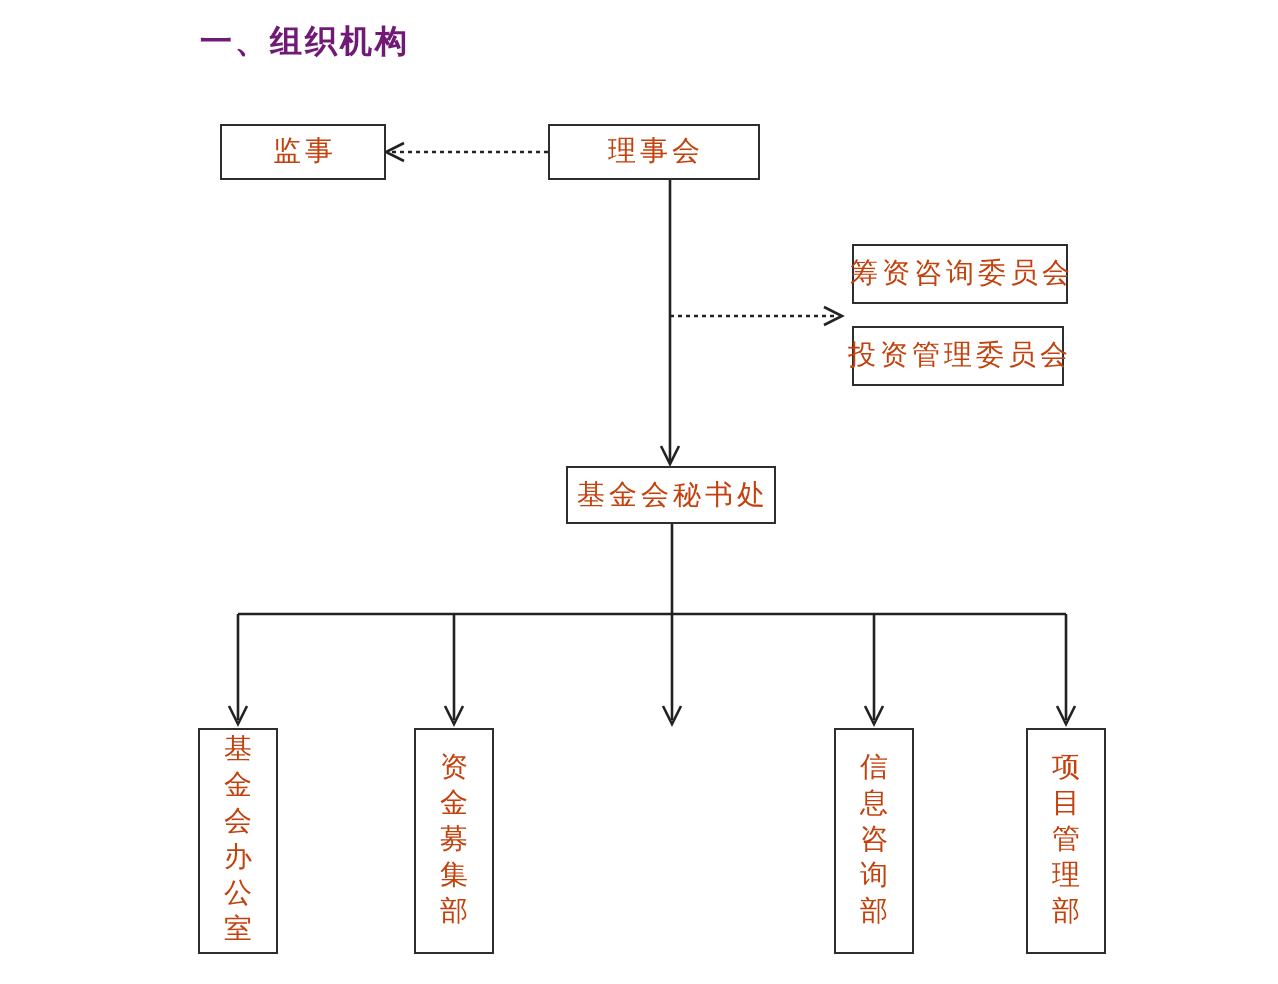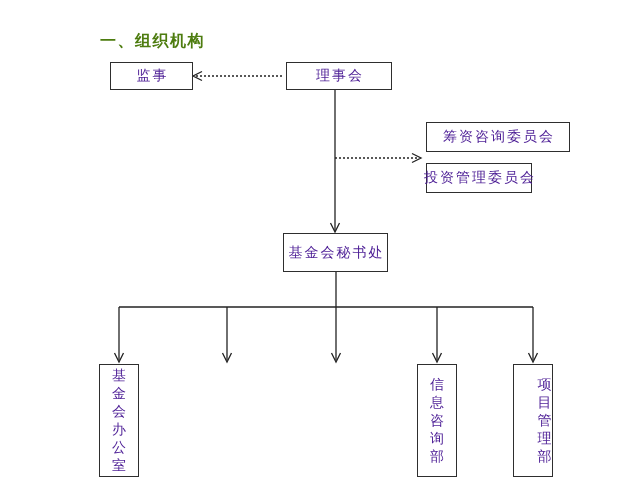--- a/index.html
+++ b/index.html
@@ -13,63 +13,62 @@
     overflow: hidden;
   }
   .title {
     position: absolute;
     left: 100px;
     top: 11px;
     font-family: "Liberation Sans", "DejaVu Sans", sans-serif;
     font-weight: bold;
     font-size: 16px;
     letter-spacing: 1.5px;
-    color: #4d7c0f;
+    color: #701a75;
     white-space: nowrap;
-    margin-top: 20px;
   }
   svg.connectors {
     position: absolute;
     left: 0; top: 0;
     width: 639px; height: 492px;
   }
   .node {
     position: absolute;
     box-sizing: border-box;
     border: 1.5px solid #2e2e2e;
     background: #ffffff;
     display: flex;
     align-items: center;
     justify-content: center;
     font-size: 14px;
-    color: #4c1d95;
+    color: #c2410c;
     letter-spacing: 2px;
     text-indent: 2px;
     white-space: nowrap;
   }
   
   .node.supervisor   { left: 110px; top: 62px;  width: 83px;  height: 28px; }
-  .node.board        { left: 286px; top: 62px;  width: 106px; height: 28px; font-family: Liberation Serif, serif; }
-  .node.committee-1  { left: 426px; top: 122px; width: 144px; height: 30px; }
+  .node.board        { left: 274px; top: 62px;  width: 106px; height: 28px; font-family: Liberation Serif, serif; }
+  .node.committee-1  { left: 426px; top: 122px; width: 108px; height: 30px; }
   .node.committee-2  { left: 426px; top: 163px; width: 106px; height: 30px; }
-  .node.secretariat  { left: 283px; top: 233px; width: 105px; height: 39px; }
+  .node.secretariat  { left: 283px; top: 233px; width: 105px; height: 29px; }
   
   .node.dept {
     top: 364px;
     width: 40px;
     height: 113px;
     letter-spacing: 0;
     text-indent: 0;
     white-space: normal;
   }
   .node.dept-1 { left: 99px;  }
   .node.dept-2 { left: 207px; }
   .node.dept-3 { left: 316px; }
   .node.dept-4 { left: 417px; }
-  .node.dept-5 { left: 513px; justify-content: flex-end; }
+  .node.dept-5 { left: 513px; }
   .vtext {
     display: block;
     width: 15px;
     line-height: 18px;
     text-align: center;
     word-break: break-all;
   }
 </style>
 </head>
 <body>
@@ -128,20 +127,23 @@
 
   <div class="node committee-1">筹资咨询委员会</div>
 
   <div class="node committee-2">投资管理委员会</div>
 
   <div class="node secretariat">基金会秘书处</div>
 
   <div class="node dept dept-1">
     <span class="vtext">基金会办公室</span>
   </div>
+  <div class="node dept dept-2">
+    <span class="vtext">资金募集部</span>
+  </div>
   <div class="node dept dept-4">
     <span class="vtext">信息咨询部</span>
   </div>
   <div class="node dept dept-5">
     <span class="vtext">项目管理部</span>
   </div>
 
 </div>
 
 </body></html>

